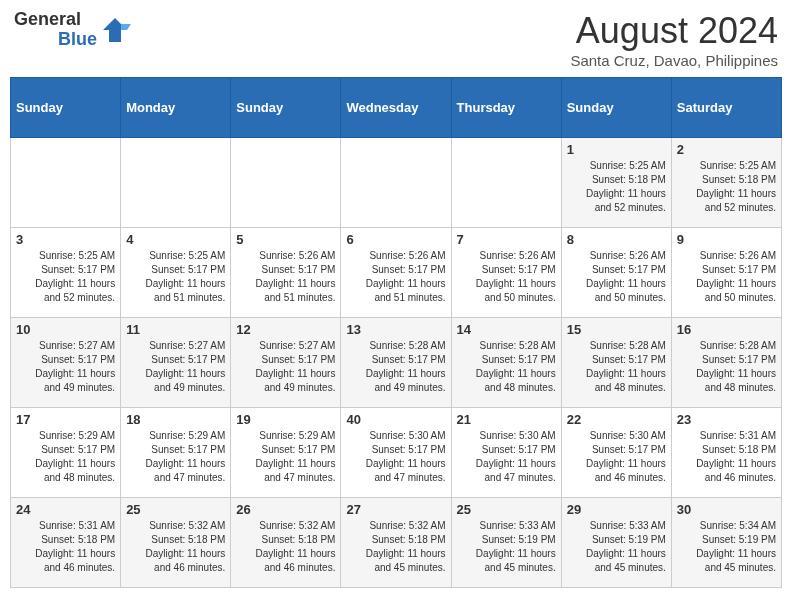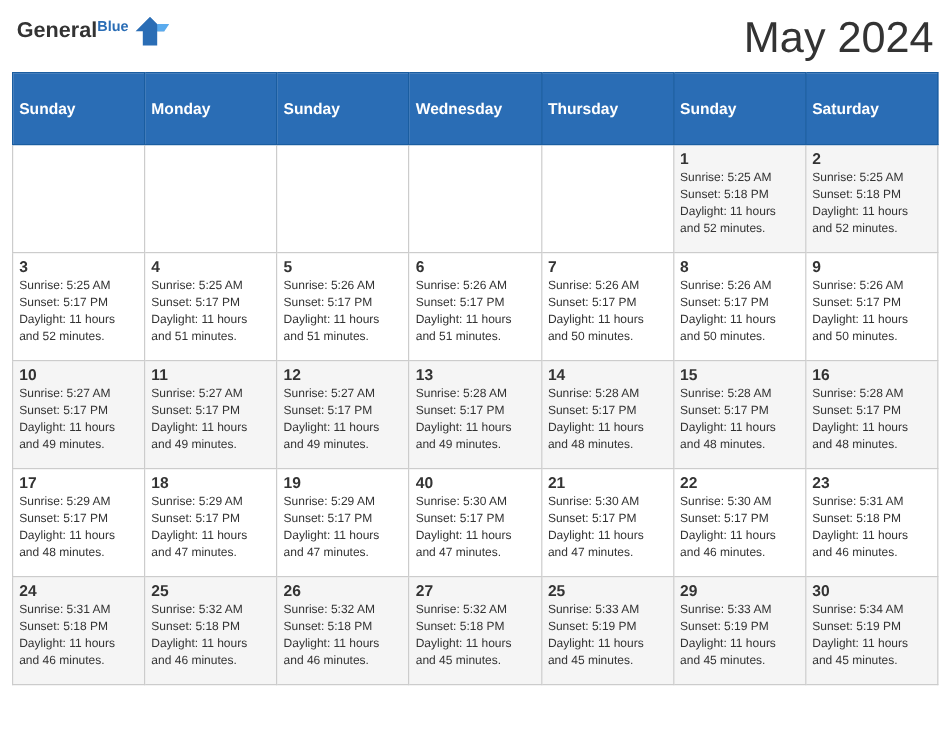--- a/index.html
+++ b/index.html
@@ -17,31 +17,33 @@
       margin-bottom: 8px;
       padding: 0 4px;
     }
     .logo {
       display: flex;
       align-items: center;
       gap: 0;
     }
     .logo-text {
       display: flex;
+      flex-direction: column;
       line-height: 1.1;
     }
     .logo-general {
       font-size: 18px;
       font-weight: bold;
       color: #333;
     }
     .logo-blue {
-      font-size: 12px;
+      font-size: 18px;
       font-weight: bold;
       color: #2a6db5;
+      margin-left: 44px;
     }
     .logo-icon {
       width: 32px;
       height: 32px;
       margin-left: 2px;
     }
     .title-block {
       text-align: right;
     }
     .month-title {
@@ -84,41 +86,43 @@
     .day-number {
       font-size: 13px;
       font-weight: bold;
       margin-bottom: 2px;
       display: block;
     }
     .day-info {
       font-size: 10px;
       color: #333;
       line-height: 1.4;
+      text-align: right;
     }
     .empty-cell {
       background: #fff !important;
     }
   </style>
 </head>
 <body>
 
 <div class="header">
   <div class="logo">
     <div class="logo-text">
       <span class="logo-general">General</span>
       <span class="logo-blue">Blue</span>
     </div>
     <svg class="logo-icon" viewBox="0 0 32 32">
       <polygon points="16,4 28,16 22,16 22,28 10,28 10,16 4,16" fill="#2a6db5"></polygon>
       <polygon points="22,10 32,10 28,16 22,16" fill="#5aabee"></polygon>
     </svg>
   </div>
   <div class="title-block">
-    <div class="month-title">May 2024</div>
+    <div class="month-title">August 2024</div>
+    <div class="location">Santa Cruz, Davao, Philippines</div>
   </div>
 </div>
 
 <table>
   <thead>
     <tr>
     <th>Sunday</th>
         <th>Monday</th>
         <th>Sunday</th>
         <th>Wednesday</th>

